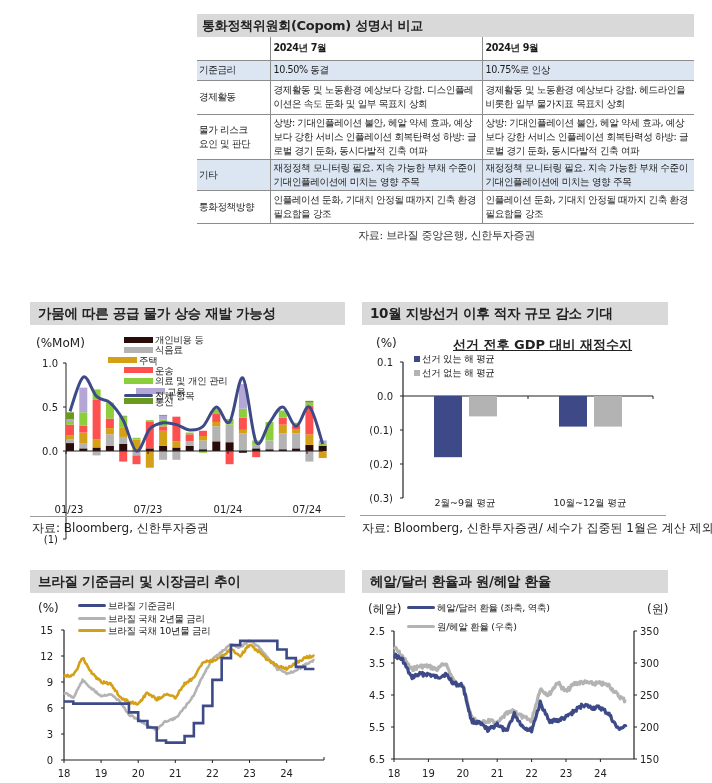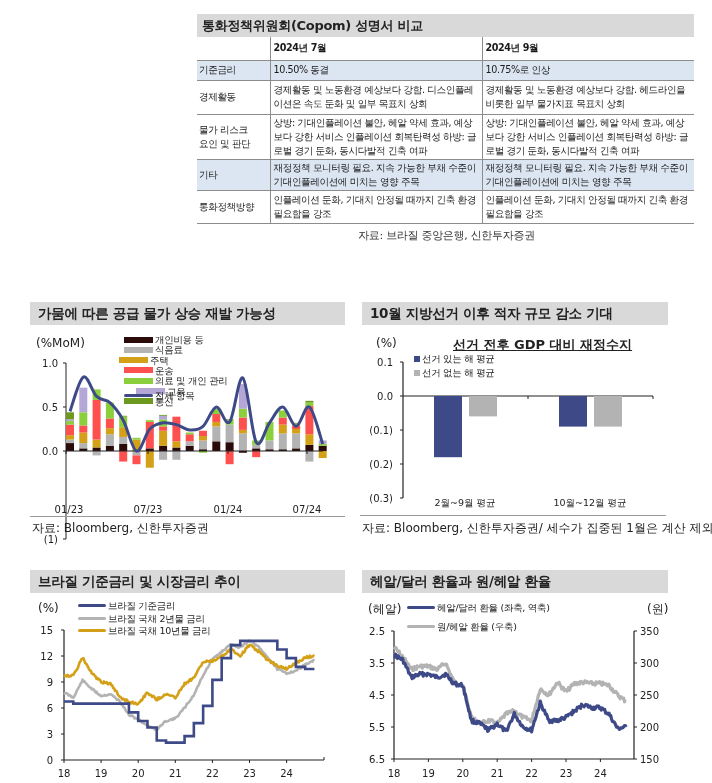--- a/index.html
+++ b/index.html
@@ -225,21 +225,21 @@
     <line x1="307" y1="451" x2="307" y2="454" stroke="#222"></line>
     <path d="M70,411.4 C72.21666666666667,405.67999999999995 78.86666666666666,379.5733333333333 83.3,377.08 C87.73333333333333,374.58666666666664 92.16666666666666,392.18666666666667 96.6,396.44 C101.03333333333333,400.6933333333333 105.46666666666667,398.64000000000004 109.9,402.6 C114.33333333333334,406.56 118.76666666666667,412.1333333333333 123.2,420.2 C127.63333333333334,428.26666666666665 132.06666666666666,449.5333333333333 136.5,451 C140.93333333333334,452.4666666666667 145.36666666666667,433.6933333333333 149.8,429 C154.23333333333335,424.3066666666667 158.66666666666669,423.5733333333333 163.10000000000002,422.84 C167.53333333333336,422.1066666666666 171.96666666666667,423.4266666666667 176.4,424.6 C180.83333333333334,425.77333333333337 185.26666666666665,429.58666666666664 189.7,429.88 C194.13333333333333,430.17333333333335 198.56666666666666,430.17333333333335 203,426.36 C207.43333333333334,422.5466666666667 211.86666666666667,407.73333333333335 216.3,407 C220.73333333333335,406.26666666666665 225.16666666666669,426.79999999999995 229.60000000000002,421.96 C234.03333333333336,417.12 238.46666666666667,374.5866666666667 242.9,377.96000000000004 C247.33333333333334,381.33333333333337 251.7666666666667,434.72 256.20000000000005,442.2 C260.6333333333334,449.67999999999995 265.06666666666666,428.70666666666665 269.5,422.84 C273.93333333333334,416.9733333333333 278.3666666666667,406.4133333333333 282.8,407 C287.23333333333335,407.5866666666667 291.6666666666667,426.36 296.1,426.36 C300.53333333333336,426.36 304.96666666666664,404.06666666666666 309.4,407 C313.8333333333333,409.93333333333334 320.48333333333335,437.79999999999995 322.70000000000005,443.96" fill="none" stroke="#3e4a87" stroke-width="3"></path>
     <text x="69" y="513" font-size="10" text-anchor="middle" fill="#222" font-family="DejaVu Sans, sans-serif">01/23</text>
     <text x="148" y="513" font-size="10" text-anchor="middle" fill="#222" font-family="DejaVu Sans, sans-serif">07/23</text>
     <text x="228" y="513" font-size="10" text-anchor="middle" fill="#222" font-family="DejaVu Sans, sans-serif">01/24</text>
     <text x="307" y="513" font-size="10" text-anchor="middle" fill="#222" font-family="DejaVu Sans, sans-serif">07/24</text>
   </svg>
 <div id="leg1">
     <div class="leg" style="left: 124px; top: 334px;"><span style="display: inline-block; width: 29px; height: 6px; background: rgb(43, 10, 10); vertical-align: middle; margin-right: 2px; border-radius: 0px;"></span><span style="vertical-align: middle;">개인비용 등</span></div>
     <div class="leg" style="left: 124px; top: 344.3px;"><span style="display: inline-block; width: 29px; height: 6px; background: rgb(179, 179, 179); vertical-align: middle; margin-right: 2px; border-radius: 0px;"></span><span style="vertical-align: middle;">식음료</span></div>
-    <div class="leg" style="left: 119px; top: 354.6px;"><span style="display: inline-block; width: 29px; height: 6px; background: rgb(212, 160, 23); vertical-align: middle; margin-right: 2px; border-radius: 0px;"></span><span style="vertical-align: middle;">주택</span></div>
+    <div class="leg" style="left: 108px; top: 354.6px;"><span style="display: inline-block; width: 29px; height: 6px; background: rgb(212, 160, 23); vertical-align: middle; margin-right: 2px; border-radius: 0px;"></span><span style="vertical-align: middle;">주택</span></div>
     <div class="leg" style="left: 124px; top: 364.9px;"><span style="display: inline-block; width: 29px; height: 6px; background: rgb(255, 80, 80); vertical-align: middle; margin-right: 2px; border-radius: 0px;"></span><span style="vertical-align: middle;">운송</span></div>
     <div class="leg" style="left: 124px; top: 375.2px;"><span style="display: inline-block; width: 29px; height: 6px; background: rgb(140, 207, 60); vertical-align: middle; margin-right: 2px; border-radius: 0px;"></span><span style="vertical-align: middle;">의료 및 개인 관리</span></div>
     <div class="leg" style="left: 136px; top: 385.5px;"><span style="display: inline-block; width: 29px; height: 6px; background: rgb(180, 167, 214); vertical-align: middle; margin-right: 2px; border-radius: 0px;"></span><span style="vertical-align: middle;">교육</span></div>
     <div class="leg" style="left: 124px; top: 395.8px; text-align: right;"><span style="display: inline-block; width: 29px; height: 6px; background: rgb(107, 154, 31); vertical-align: middle; margin-right: 2px; border-radius: 0px;"></span><span style="vertical-align: middle;">통신</span></div>
     <div class="leg" style="left: 124px; top: 390px;"><span style="display: inline-block; width: 29px; height: 3px; background: rgb(62, 74, 135); vertical-align: middle; margin-right: 2px; border-radius: 2px;"></span><span style="vertical-align: middle;">전체 항목</span></div>
   </div>
 <div class="sep" style="left:30px;top:516px;width:315px"></div>
 <div class="lbl" style="left:32px;top:520px">자료: Bloomberg, 신한투자증권</div>
 
 <div class="ctitle" style="left:362px;top:302px;width:306px">10월 지방선거 이후 적자 규모 감소 기대</div>

